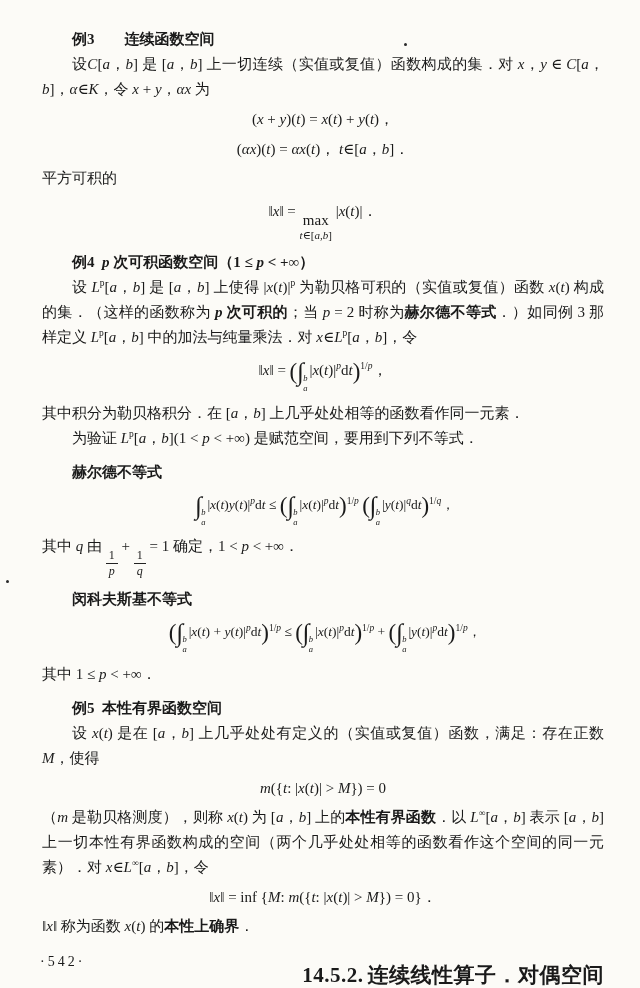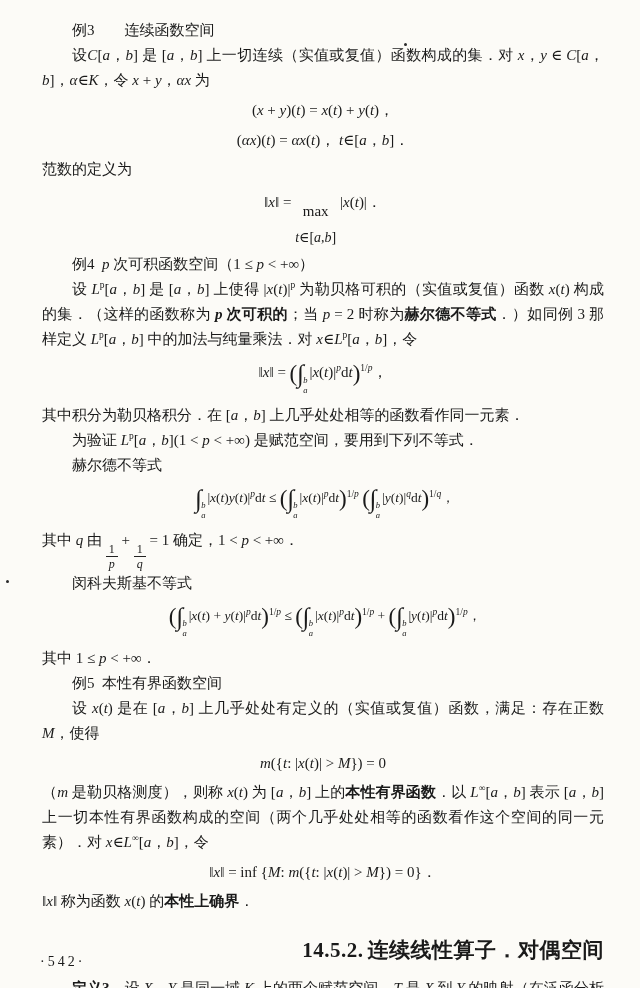--- a/index.html
+++ b/index.html
@@ -10,32 +10,32 @@
     background:#fcfbf7;
     color:#1a1a1a;
     font-family:"Liberation Serif","DejaVu Serif",serif;
     overflow:hidden;
     box-sizing:border-box;
   }
   .content{padding:18px 36px 0 42px;}
   p{margin:0;}
   .body{font-size:15px;line-height:25px;text-align:justify;}
   .ind{text-indent:2em;}
-  .exh{font-size:15px;line-height:25px;font-weight:normal;text-indent:2em;margin-top:0;}
+  .exh{font-size:15px;line-height:25px;font-weight:bold;text-indent:2em;margin-top:9px;}
   .fm{font-size:15px;text-align:center;margin:4px 0;line-height:26px;}
   .fm.tall{margin:7px 0;}
   .fm.wide{font-size:13.5px;white-space:nowrap;margin-left:-16px;margin-right:-20px;}
   .fm i, .body i{font-style:italic;}
   sup{font-size:9.5px;line-height:0;}
   sup.pw{font-size:9.5px;}
   .int{font-size:25px;font-style:normal;line-height:0;vertical-align:-5px;}
   .lims{display:inline-flex;flex-direction:column;font-size:8.5px;line-height:1.15;vertical-align:-6px;font-style:italic;margin-right:2px;margin-left:-1px;}
   .bigp{font-size:23px;line-height:0;vertical-align:-4px;font-weight:normal;}
   .mstack{display:inline-flex;flex-direction:column;align-items:center;line-height:1.05;vertical-align:-9px;justify-content:flex-end;}
-  .mstack .msub{font-size:14px;margin-top:11px;}
+  .mstack .msub{font-size:11px;margin-top:1px;}
   .frac{display:inline-flex;flex-direction:column;align-items:center;line-height:1.2;vertical-align:-8px;font-size:12px;}
   .frac .d{border-top:1px solid #222;padding:0 3px;}
   .sech{font-size:21px;font-weight:bold;line-height:28px;margin:22px 0 12px;letter-spacing:0.5px;text-align:right;}
   .sech .num{margin-right:4px;}
   .def .lbl{font-weight:bold;}
   .footer{position:absolute;left:40px;bottom:18px;font-size:14px;letter-spacing:3px;}
   .speck{position:absolute;background:#2a2a2a;border-radius:50%;}
   .s1{left:404px;top:43px;width:3px;height:3px;}
   .s2{left:6px;top:580px;width:3px;height:3px;}
 </style>
@@ -45,21 +45,21 @@
 <div class="page">
   <div class="speck s1"></div>
   <div class="speck s2"></div>
 
   <div class="content">
 
     <p class="exh">例3  连续函数空间</p>
     <p class="body ind">设<i>C</i>[<i>a</i>，<i>b</i>] 是 [<i>a</i>，<i>b</i>] 上一切连续（实值或复值）函数构成的集．对 <i>x</i>，<i>y</i> ∈ <i>C</i>[<i>a</i>，<i>b</i>]，<i>α</i>∈<i>K</i>，令 <i>x</i> + <i>y</i>，<i>αx</i> 为</p>
     <div class="fm">(<i>x</i> + <i>y</i>)(<i>t</i>) = <i>x</i>(<i>t</i>) + <i>y</i>(<i>t</i>)，</div>
     <div class="fm">(<i>αx</i>)(<i>t</i>) = <i>αx</i>(<i>t</i>)，&nbsp;<i>t</i>∈[<i>a</i>，<i>b</i>]．</div>
-    <p class="body">范数的定义为</p>
+    <p class="body">平方可积的</p>
     <div class="fm tall">‖<i>x</i>‖ = <span class="mstack">
           <span>max</span>
           <span class="msub"><i>t</i>∈[<i>a</i>,<i>b</i>]</span>
         </span>&nbsp;|<i>x</i>(<i>t</i>)|．</div>
 
     <p class="exh">例4 <i>p</i> 次可积函数空间（1 ≤ <i>p</i> &lt; +∞）</p>
     <p class="body ind">设 <i>L</i><sup>p</sup>[<i>a</i>，<i>b</i>] 是 [<i>a</i>，<i>b</i>] 上使得 |<i>x</i>(<i>t</i>)|<sup>p</sup> 为勒贝格可积的（实值或复值）函数 <i>x</i>(<i>t</i>) 构成的集．（这样的函数称为 <b><i>p</i> 次可积的</b>；当 <i>p</i> = 2 时称为<b>赫尔德不等式</b>．）如同例 3 那样定义 <i>L</i><sup>p</sup>[<i>a</i>，<i>b</i>] 中的加法与纯量乘法．对 <i>x</i>∈<i>L</i><sup>p</sup>[<i>a</i>，<i>b</i>]，令</p>
     <div class="fm tall">‖<i>x</i>‖ = <span class="bigp">(</span><span class="int">∫</span><span class="lims">
           <span>b</span>
           <span>a</span>

